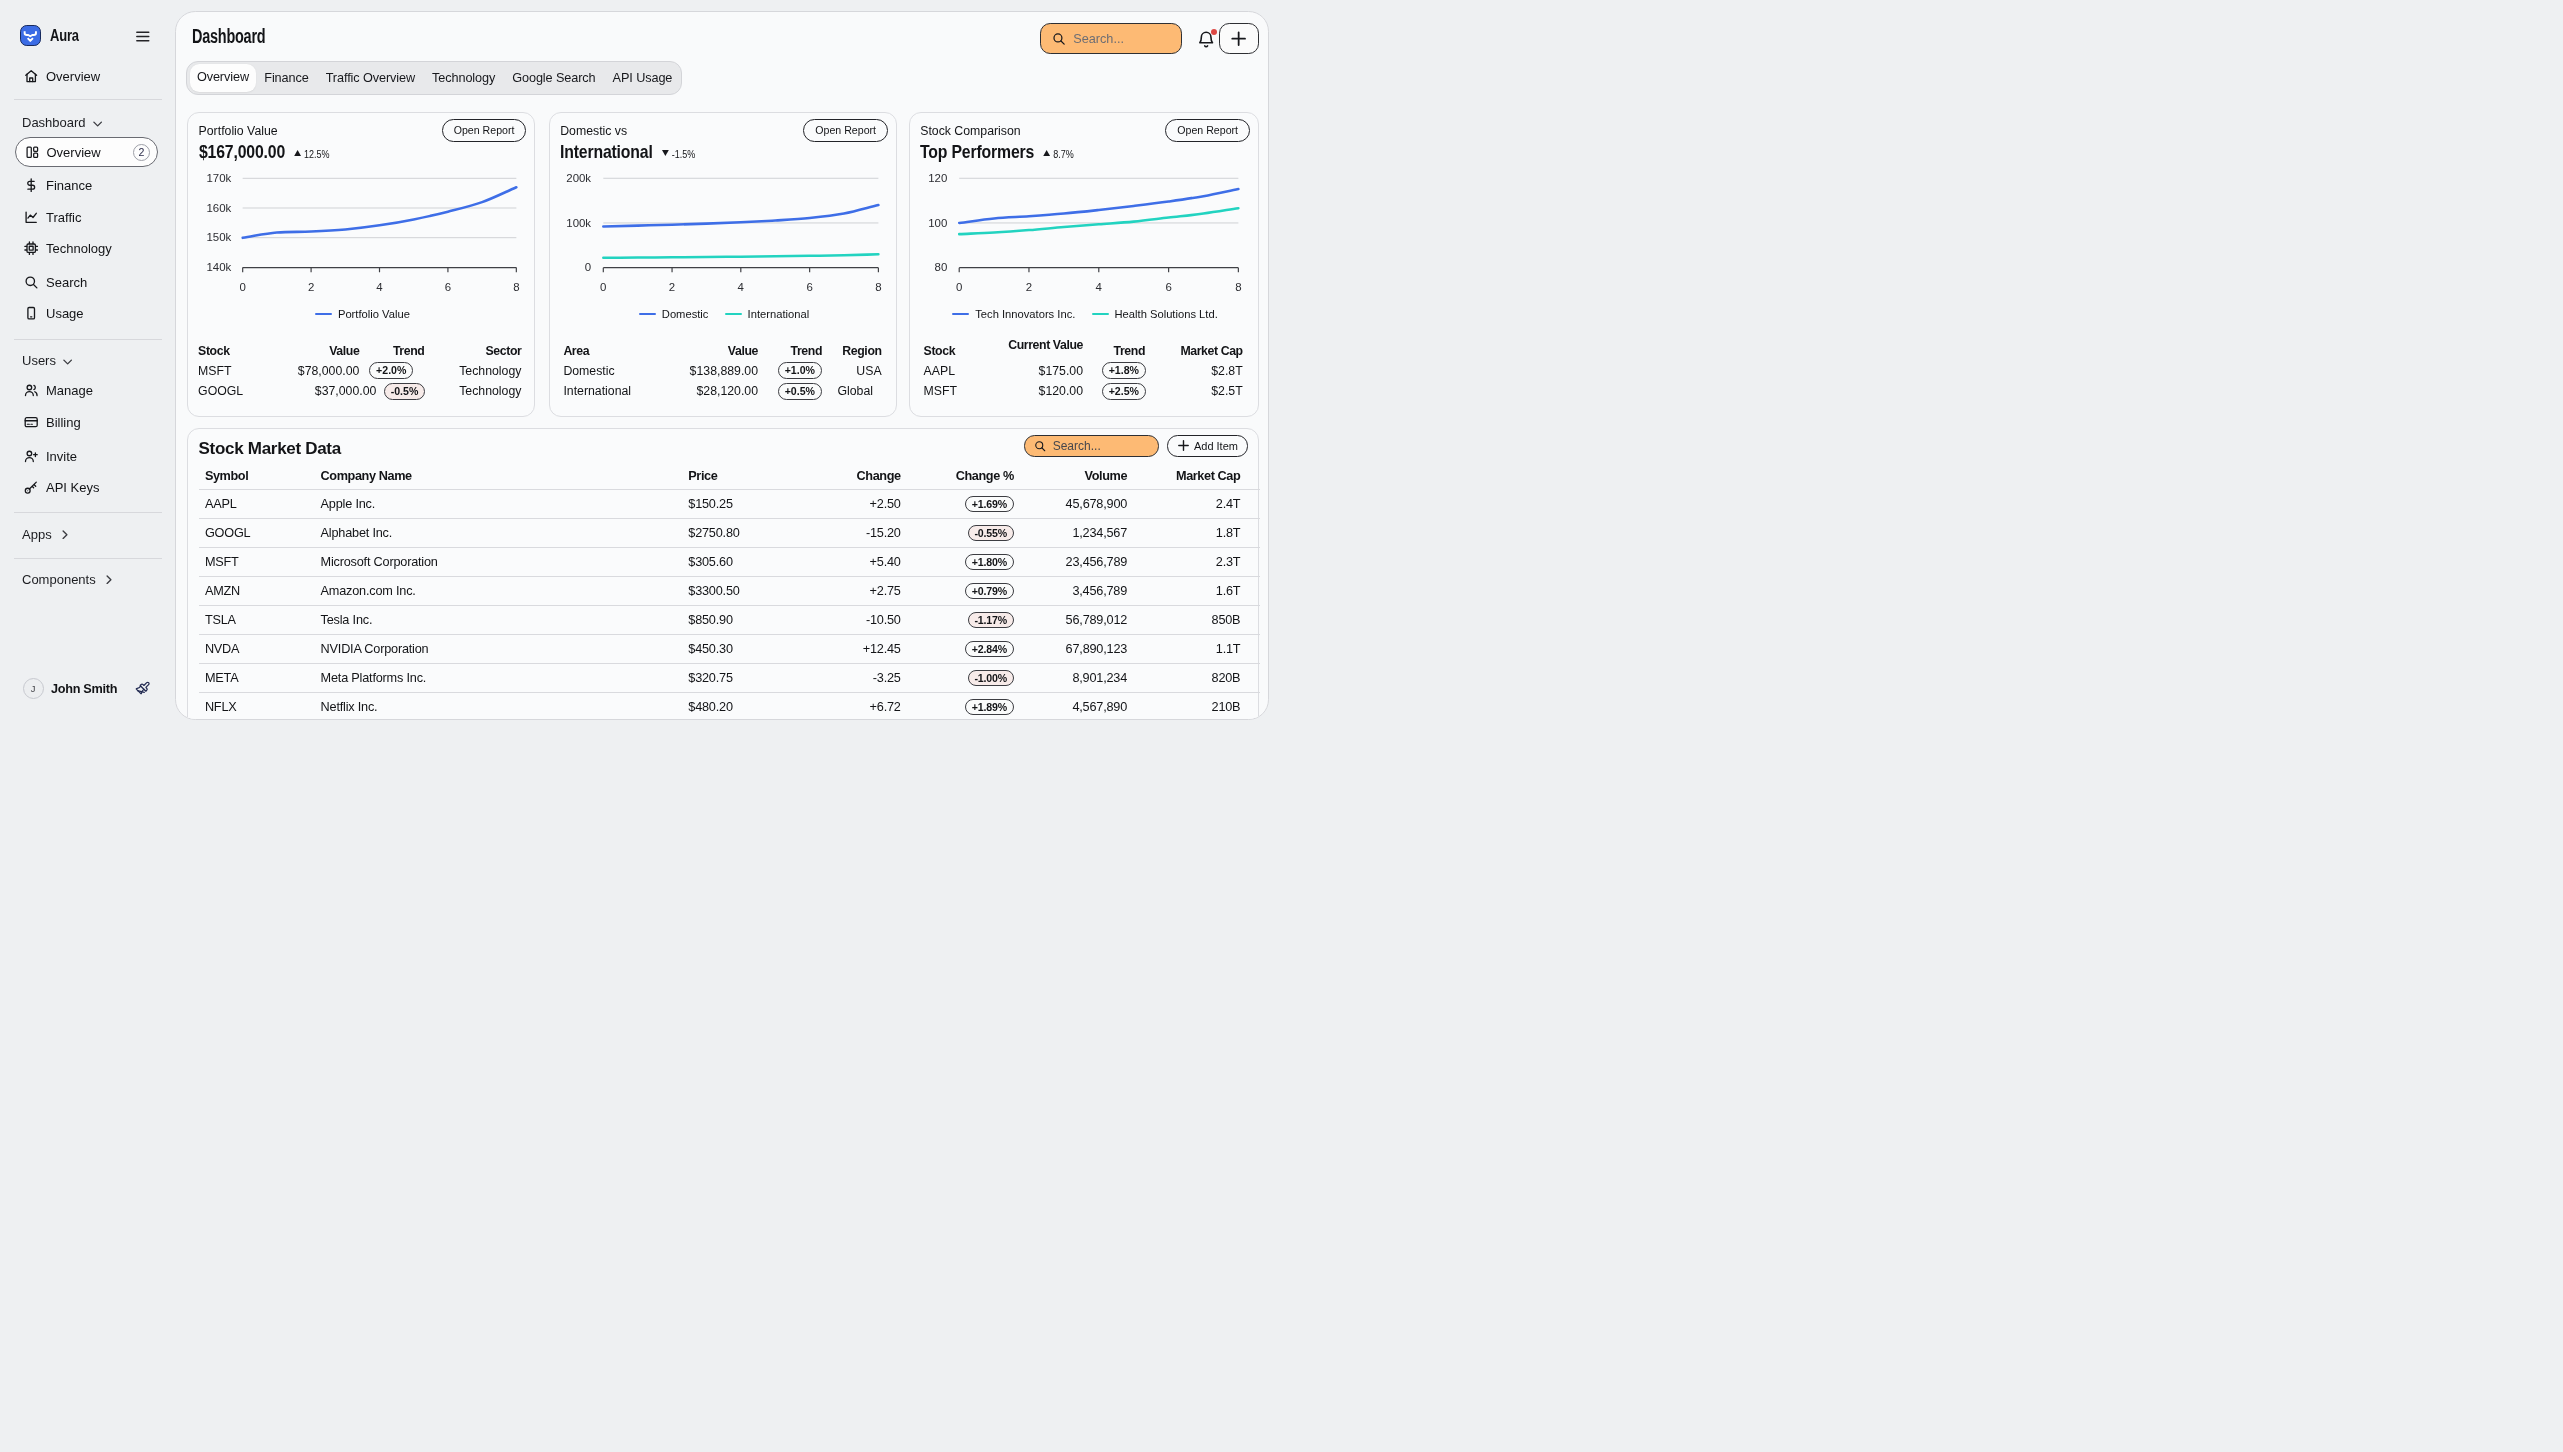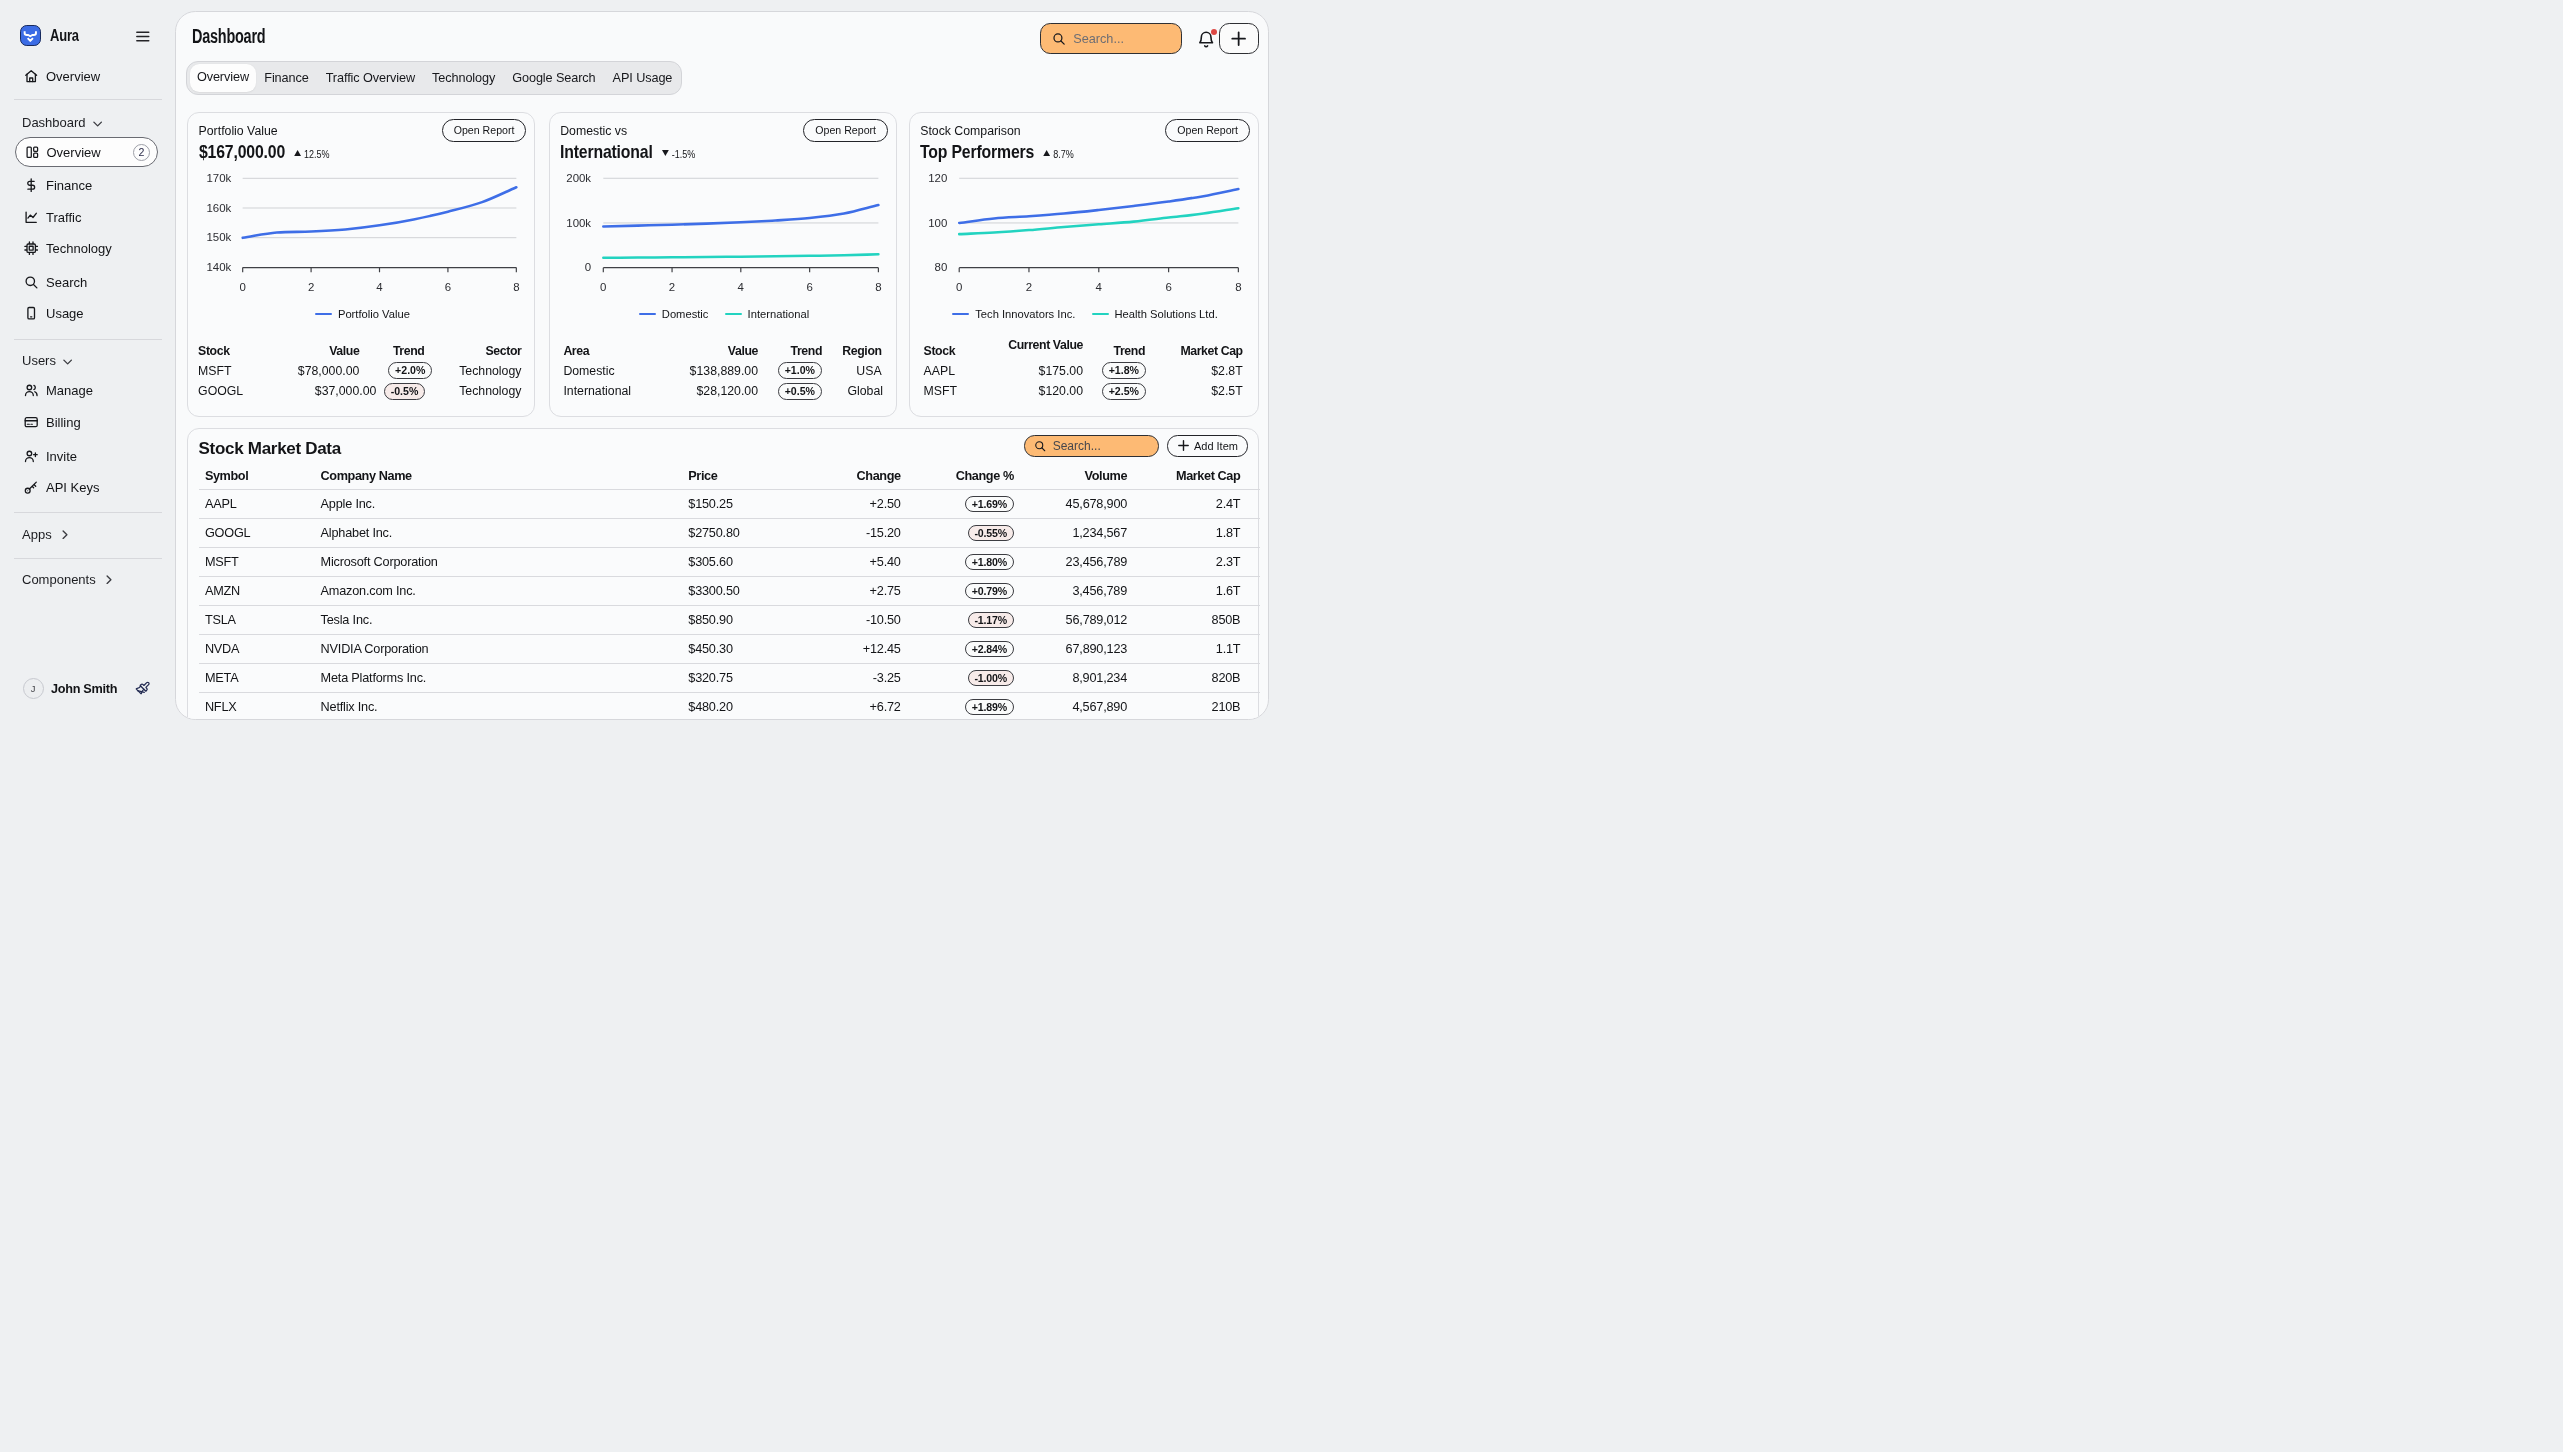--- a/index.html
+++ b/index.html
@@ -244,21 +244,21 @@
       <span style="width:17px;height:2.7px;border-radius:1.7px;background:#3e6ee7;"></span>
         <span>Portfolio Value</span>
     </div>
     <div class="minitbl">
       <div class="abs hdr" style="left:9.7px;top:231px;">Stock</div>
       <div class="abs hdr" style="right:175px;top:231px;">Value</div>
       <div class="abs hdr" style="right:110px;top:231px;">Trend</div>
       <div class="abs hdr" style="right:13px;top:231px;">Sector</div>
       <div class="abs" style="left:9.7px;top:251px;">MSFT</div>
       <div class="abs" style="right:175px;top:251px;">$78,000.00</div>
-      <div class="abs" style="right:102px;top:249px;"><span class="pill">+2.0%</span></div>
+      <div class="abs" style="right:121px;top:249px;"><span class="pill">+2.0%</span></div>
       <div class="abs" style="right:13px;top:251px;">Technology</div>
       <div class="abs" style="left:9.7px;top:271px;">GOOGL</div>
       <div class="abs" style="right:158px;top:271px;">$37,000.00</div>
       <div class="abs" style="right:109px;top:270px;"><span class="pill neg">-0.5%</span></div>
       <div class="abs" style="right:13px;top:271px;">Technology</div>
     </div>
   </div>
 
   <div class="card" style="left:373px;width:348px;">
     <div class="ctitle">Domestic vs</div>
@@ -303,21 +303,21 @@
       <div class="abs hdr" style="right:138px;top:231px;">Value</div>
       <div class="abs hdr" style="right:74px;top:231px;">Trend</div>
       <div class="abs hdr" style="right:14.4px;top:231px;">Region</div>
       <div class="abs" style="left:13.4px;top:251px;">Domestic</div>
       <div class="abs" style="right:138px;top:251px;">$138,889.00</div>
       <div class="abs" style="right:74px;top:249px;"><span class="pill">+1.0%</span></div>
       <div class="abs" style="right:14.4px;top:251px;margin-left:32px;">USA</div>
       <div class="abs" style="left:13.4px;top:271px;">International</div>
       <div class="abs" style="right:138px;top:271px;">$28,120.00</div>
       <div class="abs" style="right:74px;top:270px;"><span class="pill">+0.5%</span></div>
-      <div class="abs" style="right:13px;top:271px;">Global</div>
+      <div class="abs" style="right:23px;top:271px;">Global</div>
     </div>
   </div>
 
   <div class="card" style="left:733px;width:350px;">
     <div class="ctitle">Stock Comparison</div>
     <div class="openrep">Open Report</div>
     <div class="cbig">Top Performers <span class="cdelta"><span class="tri up"></span>8.7%</span></div>
     <svg class="abs" style="left:0;top:51px" width="350" height="136" font-family="Liberation Sans, sans-serif" viewBox="0 0 412.5 160">
         <g stroke="#c9cacf" stroke-width="1">
           <line x1="58" y1="16.7" x2="387" y2="16.7"></line>

